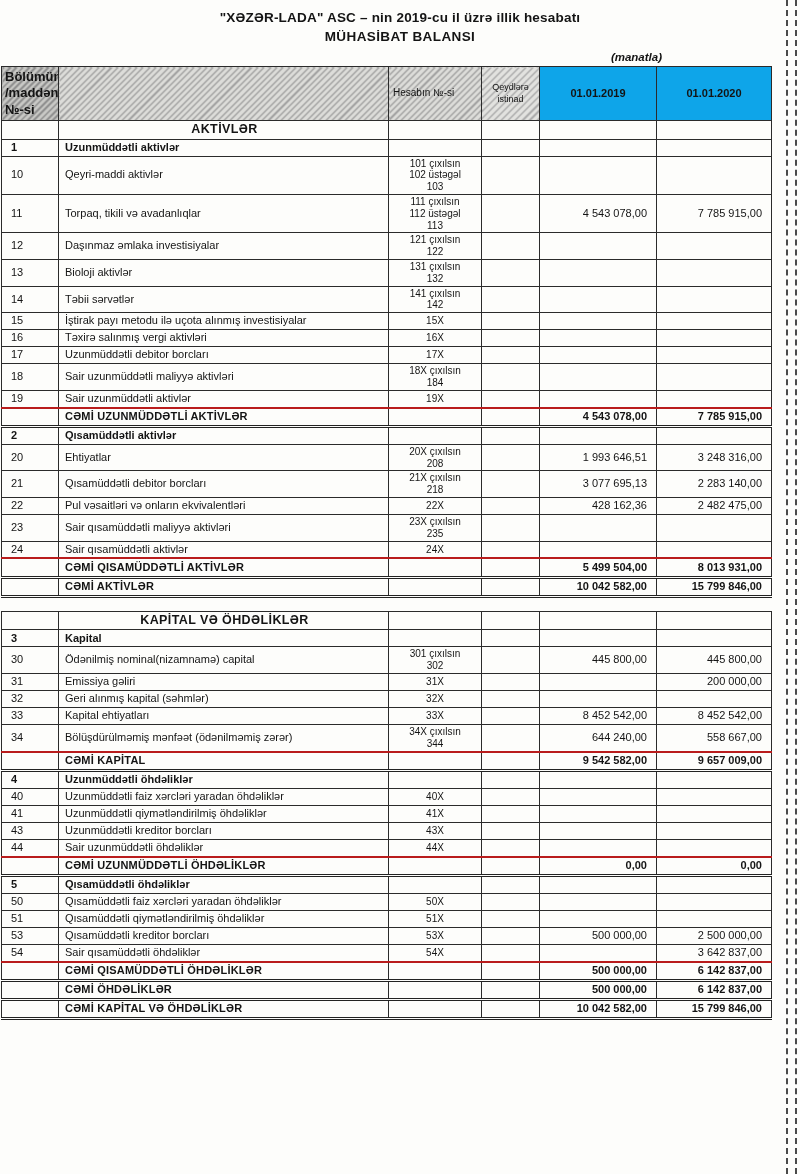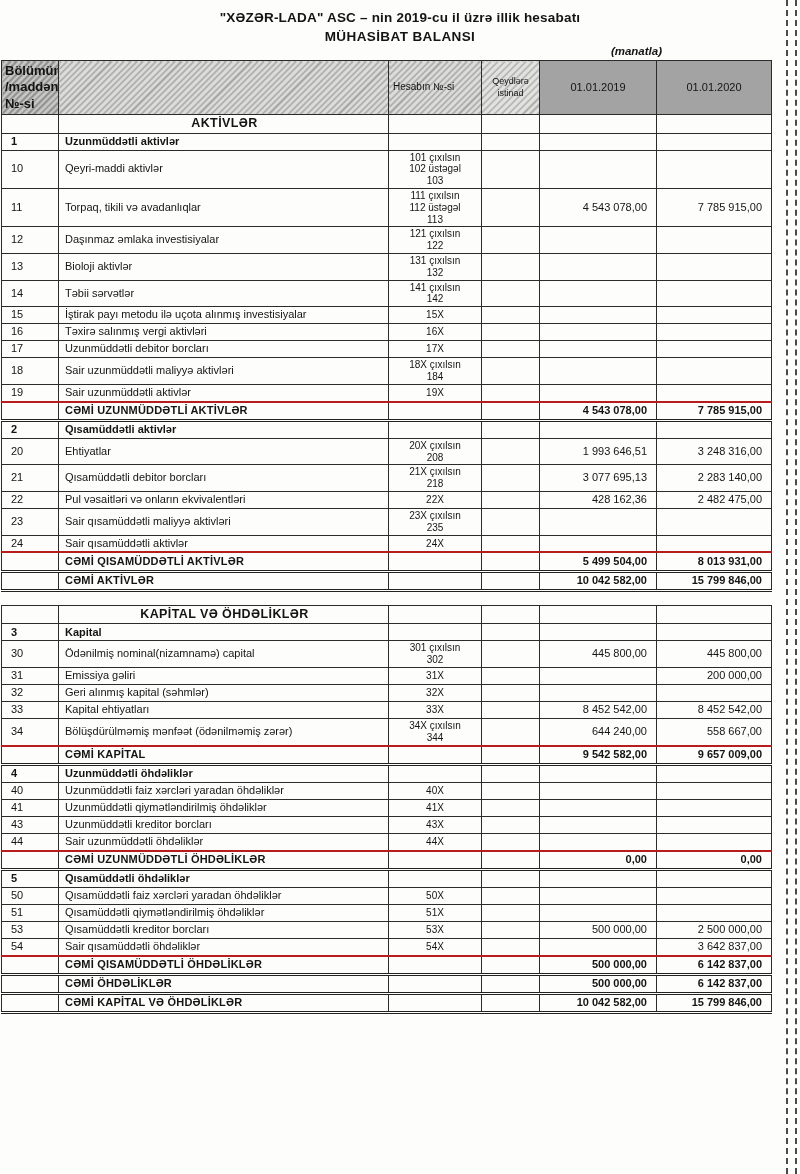--- a/index.html
+++ b/index.html
@@ -11,21 +11,21 @@
     position: relative;
   }
   .page { position: relative; width: 800px; height: 1174px; }
 
   
   .titles { text-align: center; padding-top: 10px; }
   .title-1 { font-size: 13.5px; font-weight: bold; letter-spacing: .2px; }
   .title-2 { font-size: 13.5px; font-weight: bold; margin-top: 4px; letter-spacing: .4px; }
   .currency-note {
     text-align: right;
-    margin: 1px 138px 3px 0;
+    margin: 7px 138px 3px 0;
     font-size: 11.5px;
     font-weight: bold;
     font-style: italic;
   }
 
   
   table {
     border-collapse: collapse;
     table-layout: fixed;
     width: 770px;
@@ -44,21 +44,21 @@
   .hatch {
     background: repeating-linear-gradient(135deg, #a2a2a2 0px, #a2a2a2 1.5px, #dcdcd9 1.5px, #dcdcd9 4.5px);
   }
   .hatch-dark {
     background: repeating-linear-gradient(135deg, #8e8e8e 0px, #8e8e8e 2px, #c8c8c5 2px, #c8c8c5 4.5px);
   }
   th.c-num-h { font-size: 13px; font-weight: bold; text-align: left; padding: 0 3px; }
   th.c-acc-h { font-size: 10px; text-align: left; }
   th.c-note-h { font-size: 9px; text-align: center; background:
     repeating-linear-gradient(135deg, #ababab 0px, #ababab 1.5px, #e2e2df 1.5px, #e2e2df 5px); }
-  th.c-date-h { font-size: 11px; font-weight: normal; text-align: center; background: #a3a3a3; margin-top: 8px; }
+  th.c-date-h { font-size: 11px; font-weight: bold; text-align: center; background: #0ea5e9; margin-top: 8px; }
 
   .c-num  { text-align: left; padding-left: 9px; }
   .c-name { text-align: left; padding-left: 6px; }
   .c-acc  { text-align: center; white-space: pre-line; font-size: 10px; line-height: 1.18; padding: 1px 14px; }
   .c-note { }
   .c-v    { text-align: right; padding-right: 9px; }
 
   .row-item td   { height: 17px; }
   .row-group td  { height: 17px; font-weight: bold; }
   .row-section td { height: 15px; }

